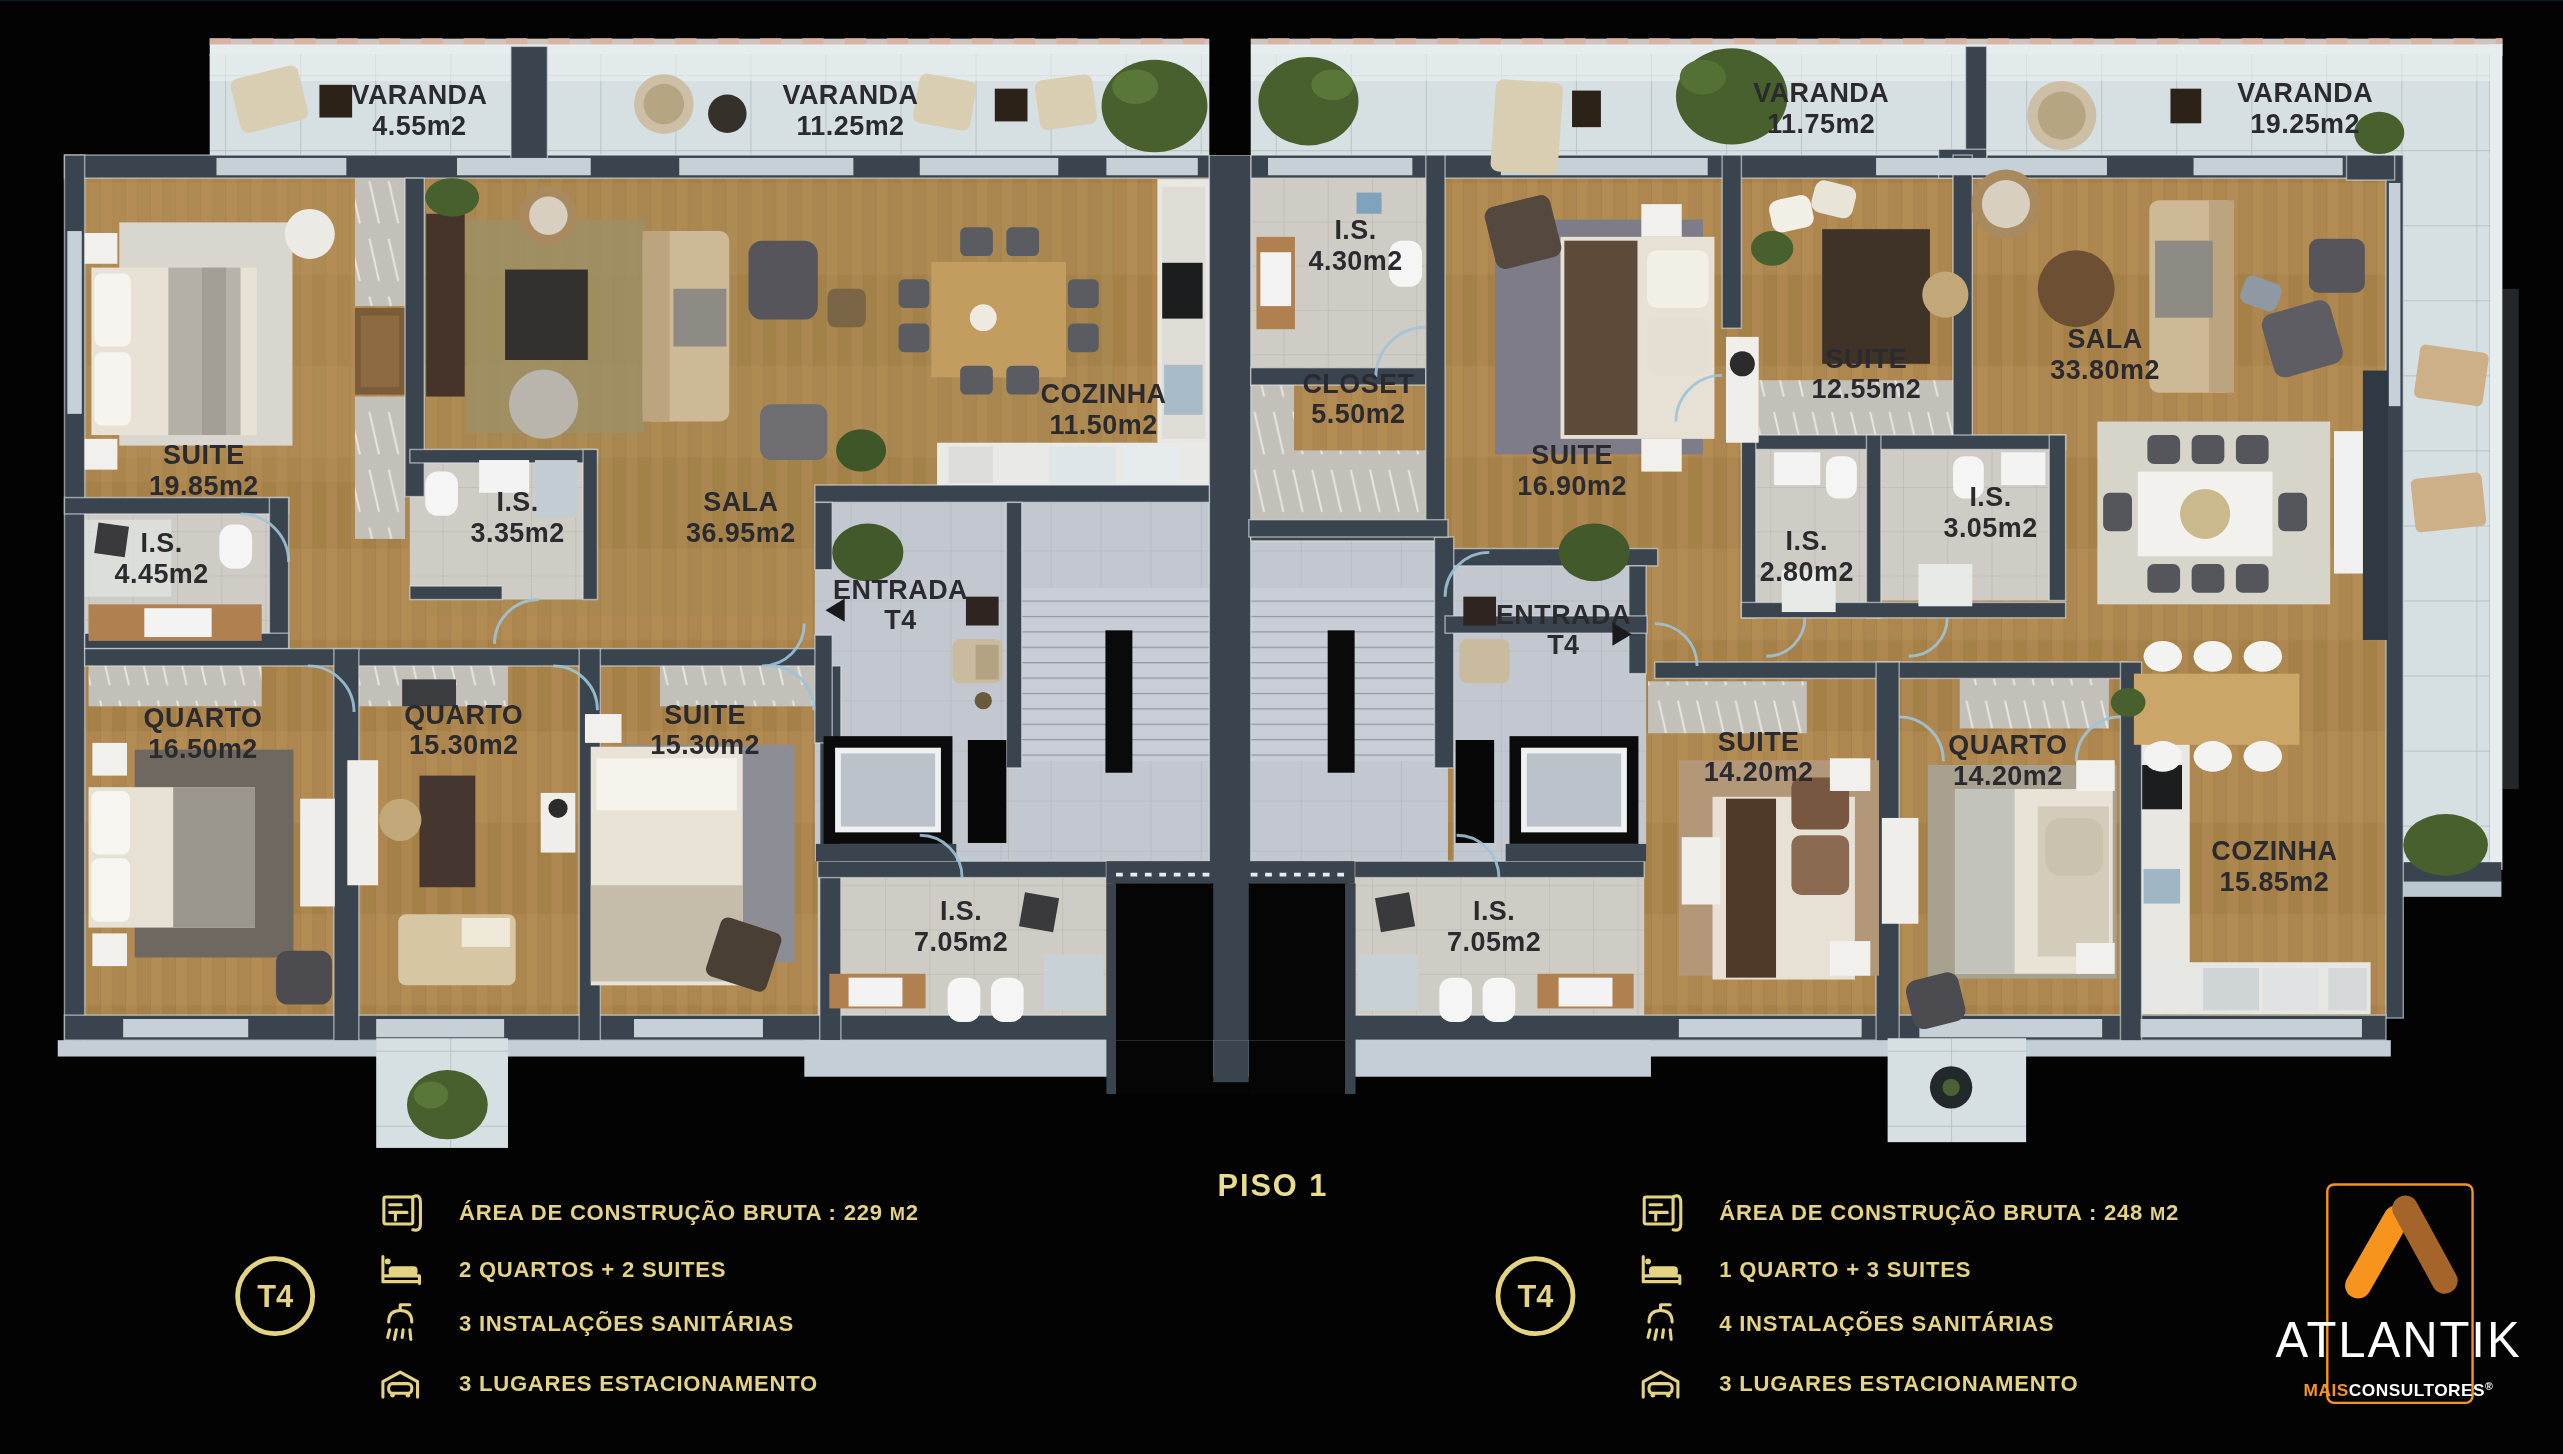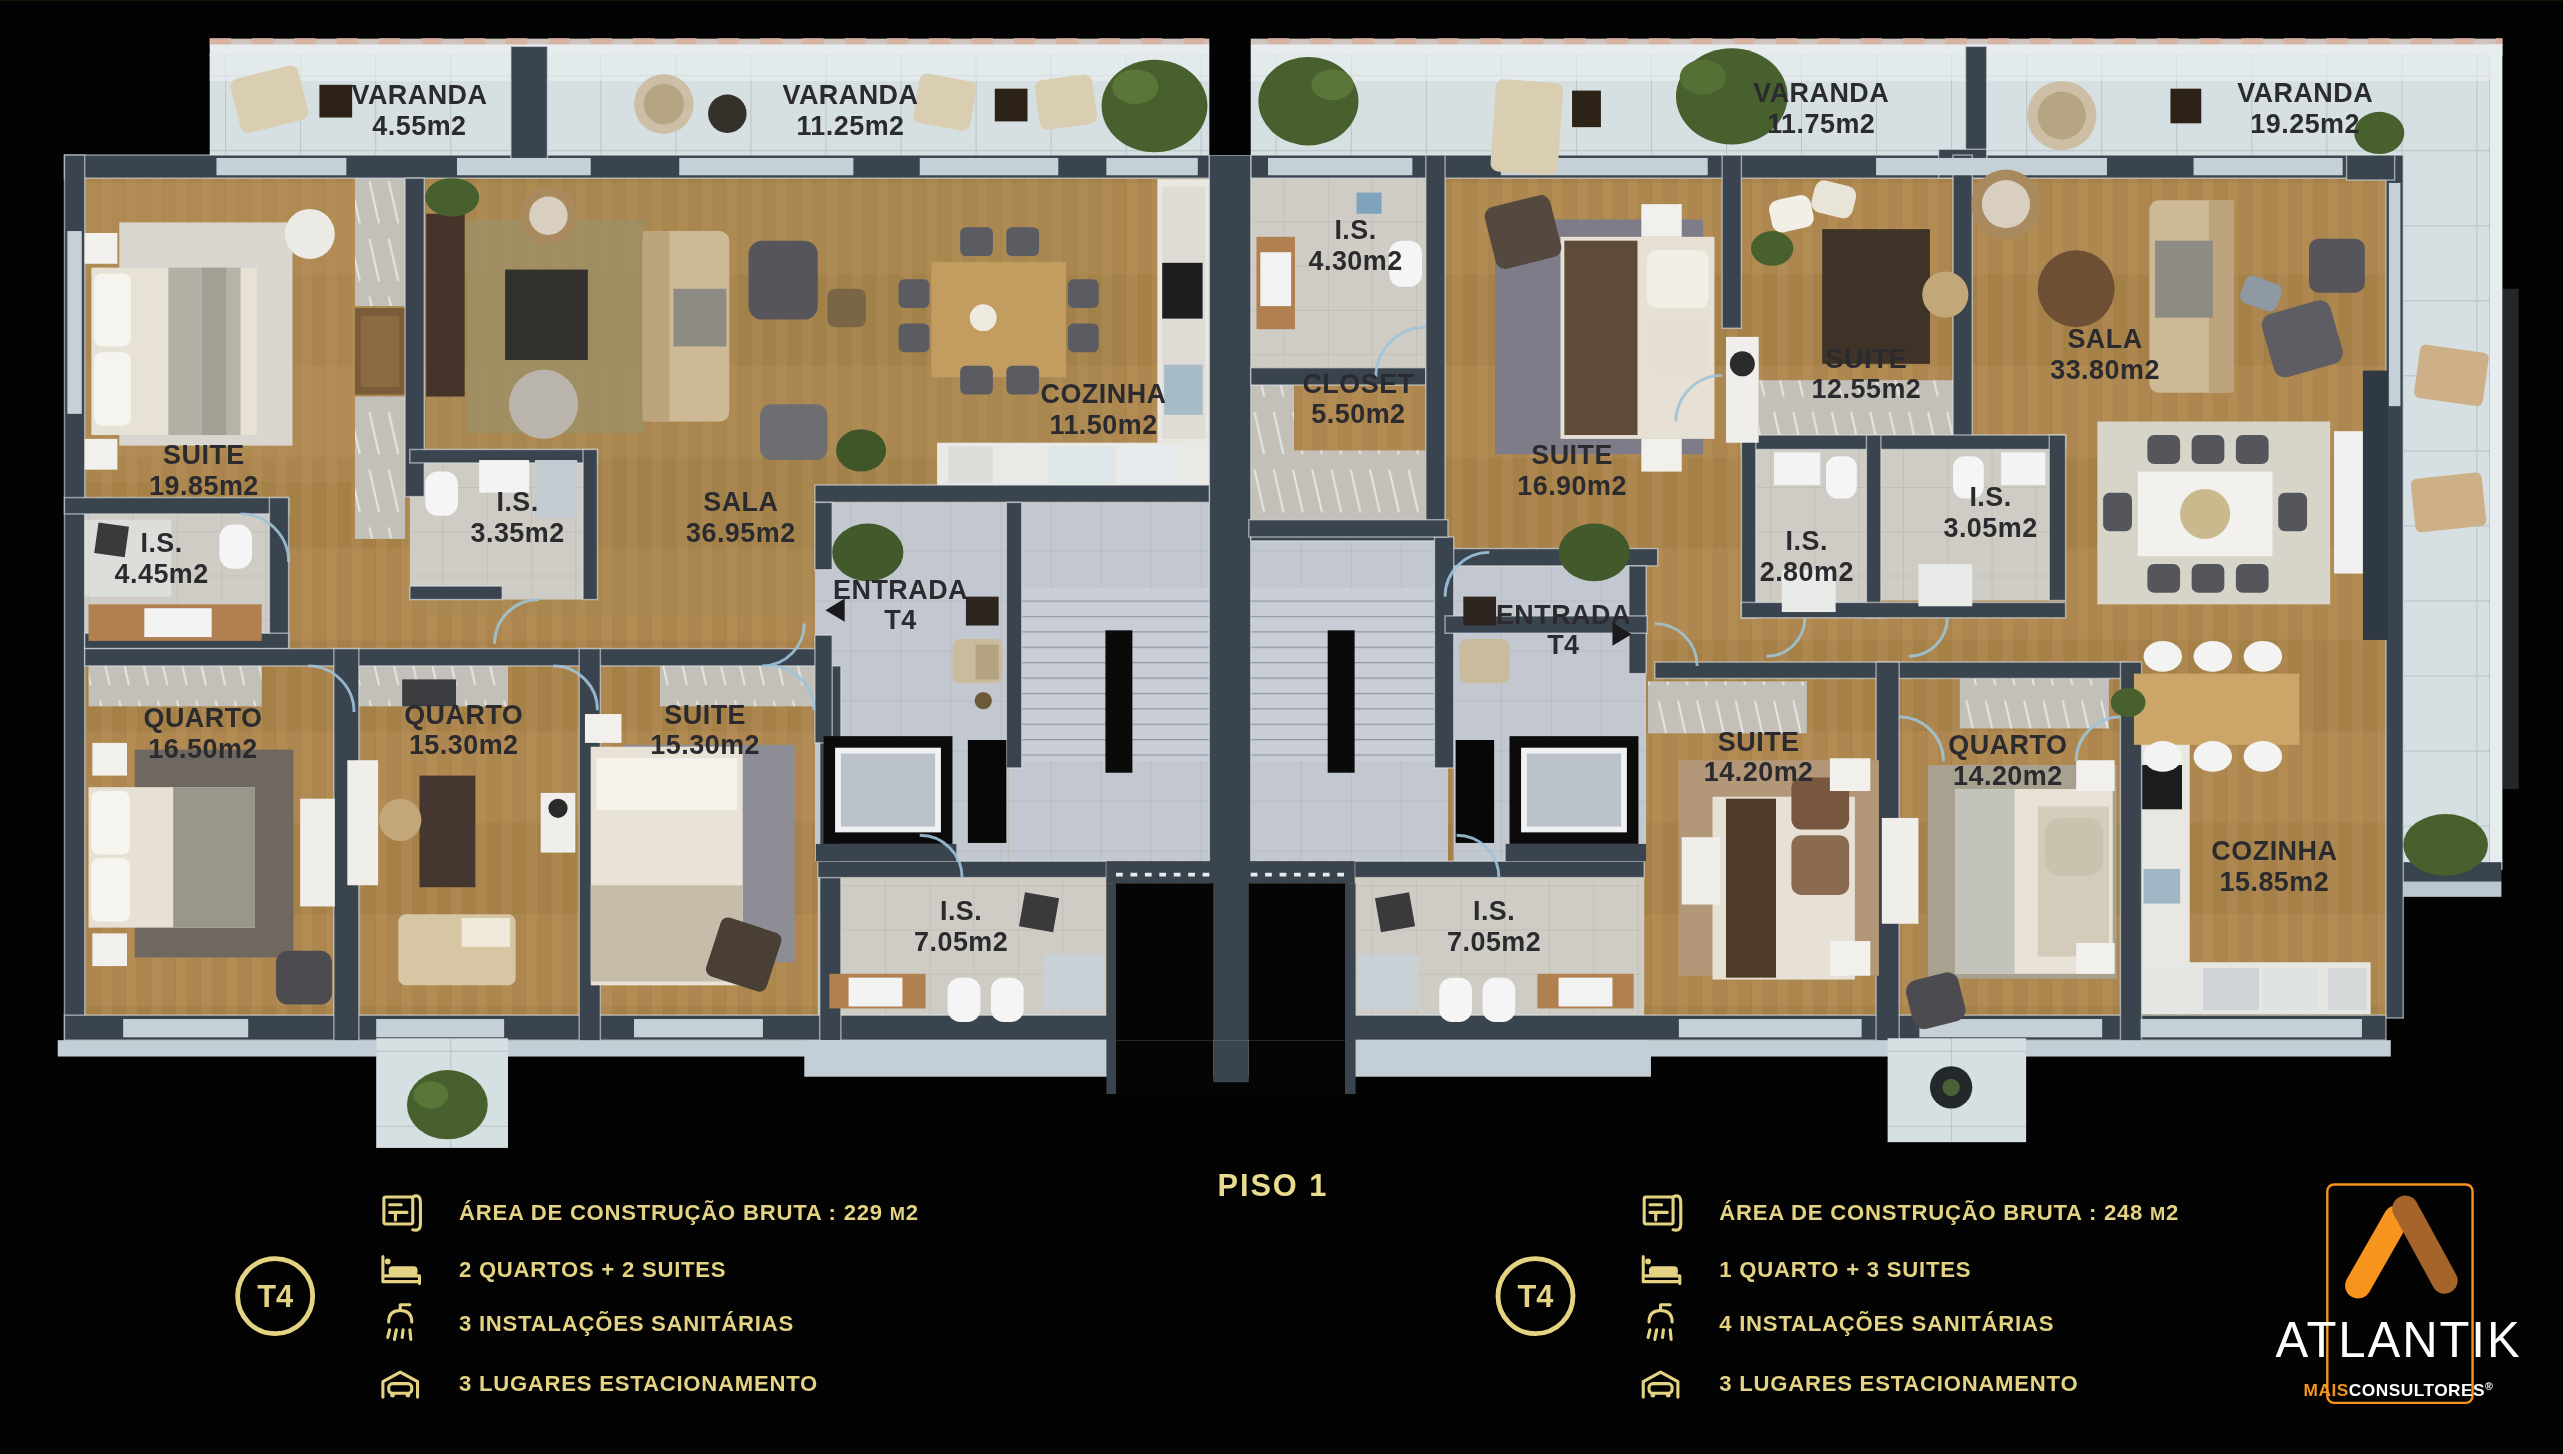--- a/index.html
+++ b/index.html
@@ -1,16 +1,16 @@
 <!DOCTYPE html>
 <html><head>
 <meta charset="utf-8">
 <style>
   html,body{margin:0;padding:0;background:#000;}
-  #stage{width:2563px;height:1455px;position:relative;background:#a16207;overflow:hidden;}
+  #stage{width:2563px;height:1455px;position:relative;background:#0ea5e9;overflow:hidden;}
   svg{display:block;}
   text{font-family:"Liberation Sans", sans-serif;}
 </style>
 </head>
 <body>
 <div id="stage">
 <svg width="2563" height="1455" viewBox="0 0 2664 1512">
 <defs>
   <pattern id="wood" width="26" height="190" patternUnits="userSpaceOnUse">
     <rect width="26" height="190" fill="#ae8750"></rect>

